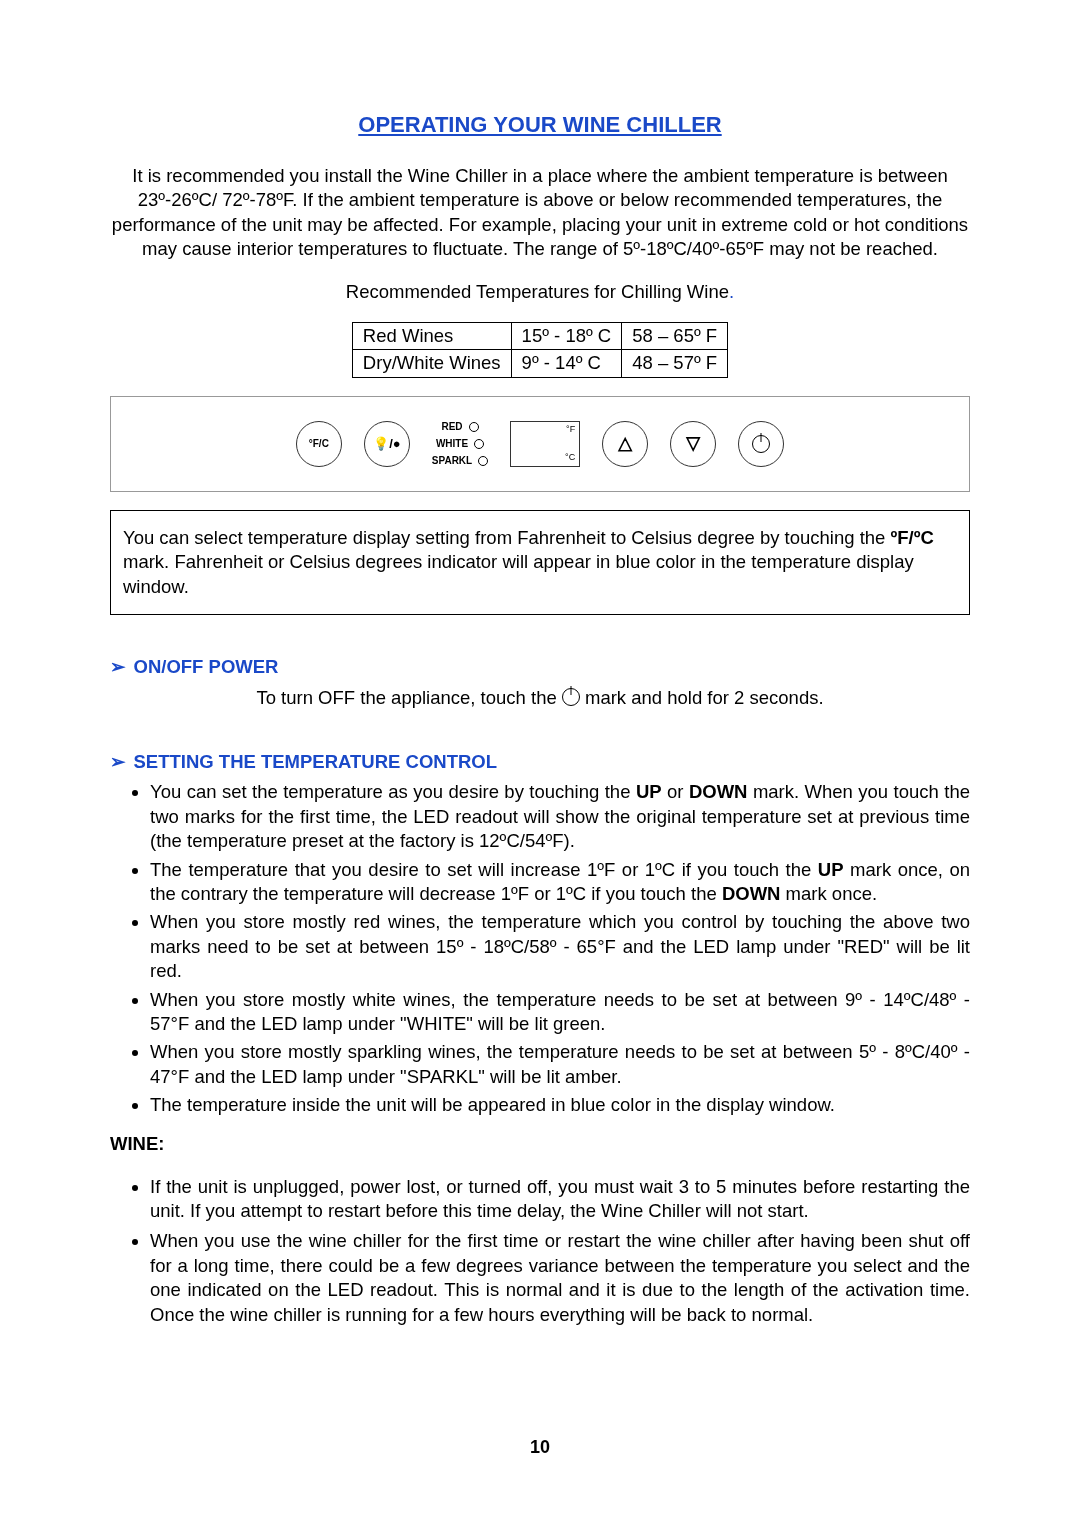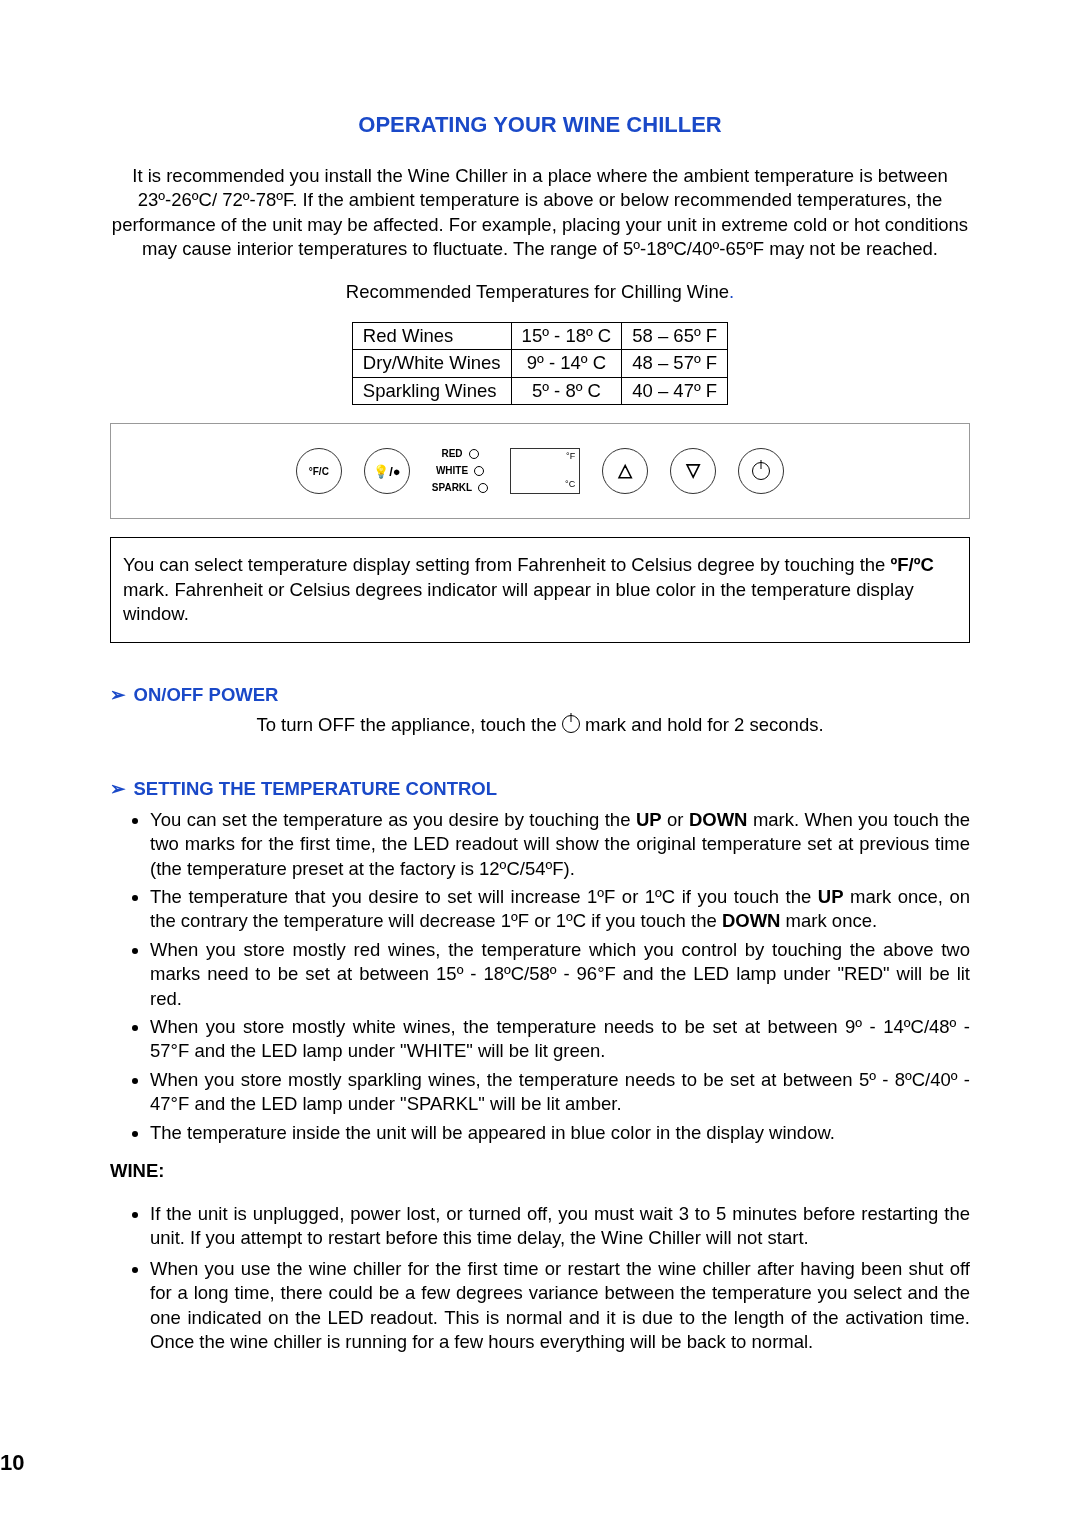--- a/index.html
+++ b/index.html
@@ -12,33 +12,34 @@
     box-sizing:border-box;
     padding:100px 110px 40px 110px;
     position:relative;
   }
   .title{
     text-align:center;
     color:#1a49c8;
     font-weight:bold;
     font-size:22px;
     margin:10px 0 25px;
+    text-decoration:underline;
   }
   .para{margin:0 0 18px;text-align:center}
   .tbl{
     border-collapse:collapse;
     margin:6px auto 18px auto;
     border-radius:32px;
   }
   .tbl td{
     border:1px solid #000;
     padding:1px 10px;
     font-size:18.5px;
   }
-  .tbl td.c{text-align:center}
+  .tbl td.c{text-align:left}
 
   .panel-wrap{
     border:1px solid #999;
     padding:22px 10px;
     margin:12px 0 18px;
     display:flex;
     justify-content:center;
     align-items:center;
     gap:22px;
   }
@@ -63,21 +64,21 @@
   .sec-head{
     color:#1a49c8;font-weight:bold;
   }
   .arrow{color:#1a49c8;font-weight:bold;margin-right:8px}
   .sec-line{margin:0 0 6px}
   ul.b{list-style:disc;padding-left:40px;margin:4px 0 14px}
   ul.b li{text-align:justify;margin-bottom:4px}
   ul.note-list{list-style:disc;padding-left:40px;margin:4px 0}
   ul.note-list li{text-align:justify;margin-bottom:6px}
   .note-head{font-weight:bold;margin-top:12px}
-  .pnum{position:absolute;bottom:45px;left:0;width:100%;text-align:left;font-weight:bold;font-size:22px}
+  .pnum{position:absolute;bottom:62px;left:0;width:100%;text-align:center;font-weight:bold;font-size:18px}
   .period-blue{color:#1a49c8}
   b{font-weight:bold}
 </style>
 </head>
 <body>
 
 <div class="title">OPERATING YOUR WINE CHILLER</div>
 
 <p class="para">It is recommended you install the Wine Chiller in a place where the ambient temperature is between 23º-26ºC/ 72º-78ºF.  If the ambient temperature is above or below recommended temperatures, the performance of the unit may be affected.  For example, placing your unit in extreme cold or hot conditions may cause interior temperatures to fluctuate.  The range of 5º-18ºC/40º-65ºF may not be reached.</p>
 
@@ -89,25 +90,20 @@
   <tbody>
       <tr>
     <td>Red Wines</td>
     <td class="c">15º - 18º C</td>
     <td class="c">58 – 65º F</td>
   </tr>
   <tr>
     <td>Dry/White Wines</td>
     <td class="c">9º - 14º  C</td>
     <td class="c">48 – 57º F</td>
-  </tr>
-  <tr>
-    <td>Sparkling Wines</td>
-    <td class="c">5º - 8º  C</td>
-    <td class="c">40 – 47º F</td>
   </tr>
 </tbody>
   </table>
 
 <div class="panel-wrap">
   <div class="ctrl-btn">°F/C</div>
   <div class="ctrl-btn">
     <span class="light-split">💡/●</span>
   </div>
   <div class="led-labels">
@@ -155,21 +151,21 @@
 <p class="sec-line">
   <span class="arrow">➢</span><span class="sec-head">SETTING THE TEMPERATURE CONTROL</span>
 </p>
 <ul class="b">
   <li>
     <span>You can set the temperature as you desire by touching the </span><b>UP</b><span> or </span><b>DOWN</b><span> mark. When you touch the two marks for the first time, the LED readout will show the original temperature set at previous time (the temperature preset at the factory is 12ºC/54ºF).</span>
   </li>
   <li>
     <span>The temperature that you desire to set will increase 1ºF or 1ºC if you touch the </span><b>UP</b><span> mark once, on the contrary the temperature will decrease 1ºF or 1ºC if you touch the </span><b>DOWN</b><span> mark once.</span>
   </li>
-  <li>When you store mostly red wines, the temperature which you control by touching the above two marks need to be set at between 15º - 18ºC/58º - 96°F and the LED lamp under "RED" will be lit red.</li>
+  <li>When you store mostly red wines, the temperature which you control by touching the above two marks need to be set at between 15º - 18ºC/58º - 65°F and the LED lamp under "RED" will be lit red.</li>
   <li>When you store mostly white wines, the temperature needs to be set at between 9º - 14ºC/48º - 57°F and the LED lamp under "WHITE" will be lit green.</li>
   <li>When you store mostly sparkling wines, the temperature needs to be set at between 5º - 8ºC/40º - 47°F and the LED lamp under "SPARKL" will be lit amber.</li>
   <li>The temperature inside the unit will be appeared in blue color in the display window.</li>
 </ul>
 
 <p class="note-head">WINE:</p>
 <ul class="note-list">
   <li>If the unit is unplugged, power lost, or turned off, you must wait 3 to 5 minutes before restarting the unit. If you attempt to restart before this time delay, the Wine Chiller will not start.</li>
   <li>When you use the wine chiller for the first time or restart the wine chiller after having been shut off for a long time, there could be a few degrees variance between the temperature you select and the one indicated on the LED readout.  This is normal and it is due to the length of the activation time. Once the wine chiller is running for a few hours everything will be back to normal.</li>
 </ul>

